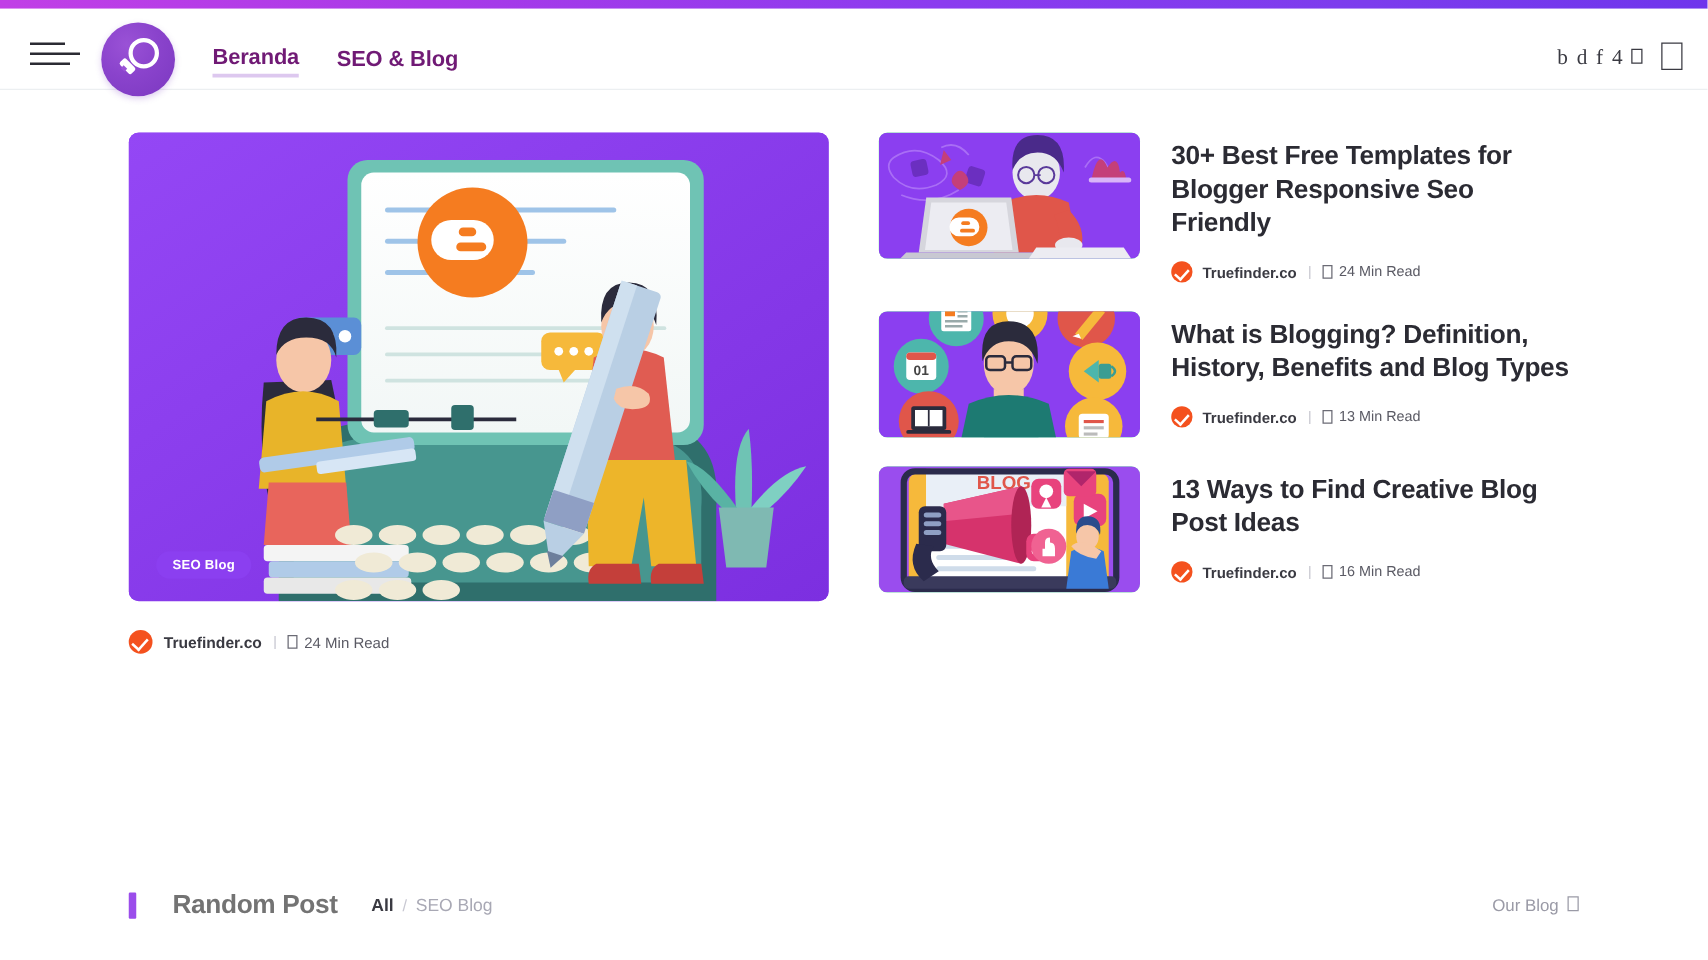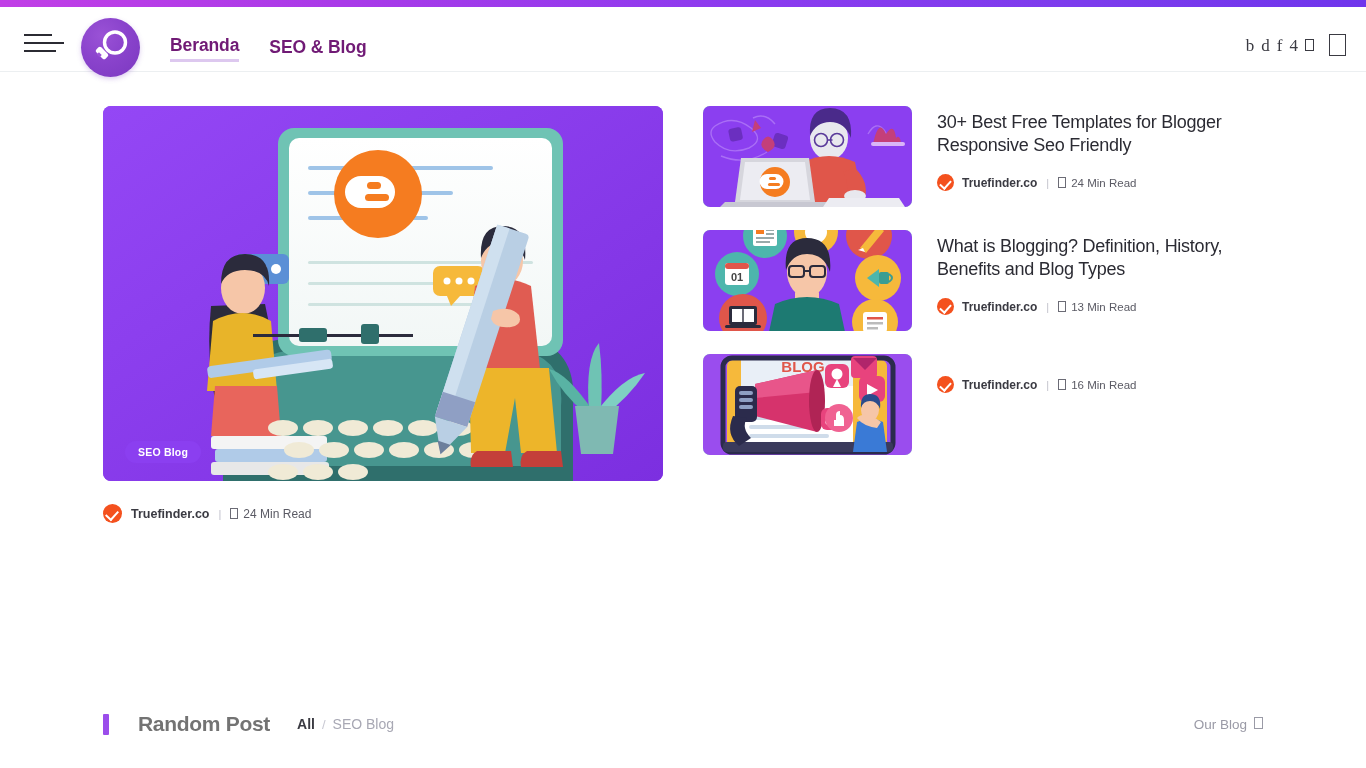--- a/index.html
+++ b/index.html
@@ -116,21 +116,21 @@
 
   
   .side { position: absolute; left: 703px; top: 34px; width: 560px; }
   .side-item { display: flex; align-items: flex-start; margin-bottom: 23px; }
   .thumb {
     width: 209px; height: 101px; border-radius: 7px;
     overflow: hidden; flex: none; background: #86efac;
   }
   .side-body { margin-left: 25px; flex: 1; padding-top: 5px; }
   .side-title {
-    font-size: 18px; font-weight: normal; line-height: 1.29;
+    font-size: 21px; font-weight: bold; line-height: 1.29;
     color: #2b2b33; letter-spacing: -0.25px;
   }
   .side-meta { display: flex; align-items: center; margin-top: 17px; }
   .side-meta .check { width: 17px; height: 17px; }
   .side-meta .check::after { left: 4.5px; top: 3.5px; width: 5px; height: 9px; border-width: 0 2px 2px 0; }
   .side-meta .meta-author { font-size: 12px; margin-left: 8px; }
   .side-meta .meta-read { font-size: 11.5px; }
 
   
   .randombar {
@@ -458,20 +458,21 @@
           <rect x="148" y="2" width="26" height="22" rx="4" fill="#e8437d"></rect>
           <path d="M150 4 l24 0 l-12 12 z" fill="#b0256b"></path>
 
           <ellipse cx="167" cy="56" rx="9" ry="11" fill="#f6c6a8"></ellipse>
           <path d="M158 54 q-1 -14 9 -14 q12 0 10 15 q-3 -8 -10 -8 q-7 0 -9 7z" fill="#2b4c8c"></path>
           <path d="M154 68 q13 -7 26 0 l4 30 l-34 0 z" fill="#3a7ad6"></path>
           <path d="M178 68 q-16 -12 -24 -4 q6 8 20 10z" fill="#f6c6a8"></path>
         </svg>
       </div>
       <div class="side-body">
+        <h3 class="side-title">13 Ways to Find Creative Blog Post Ideas</h3>
         <div class="side-meta meta">
           <span class="check"></span>
           <span class="meta-author">Truefinder.co</span>
           <span class="meta-sep">|</span>
           <span class="meta-tofu"></span>
           <span class="meta-read">16 Min Read</span>
         </div>
       </div>
     </div>
   </section>

